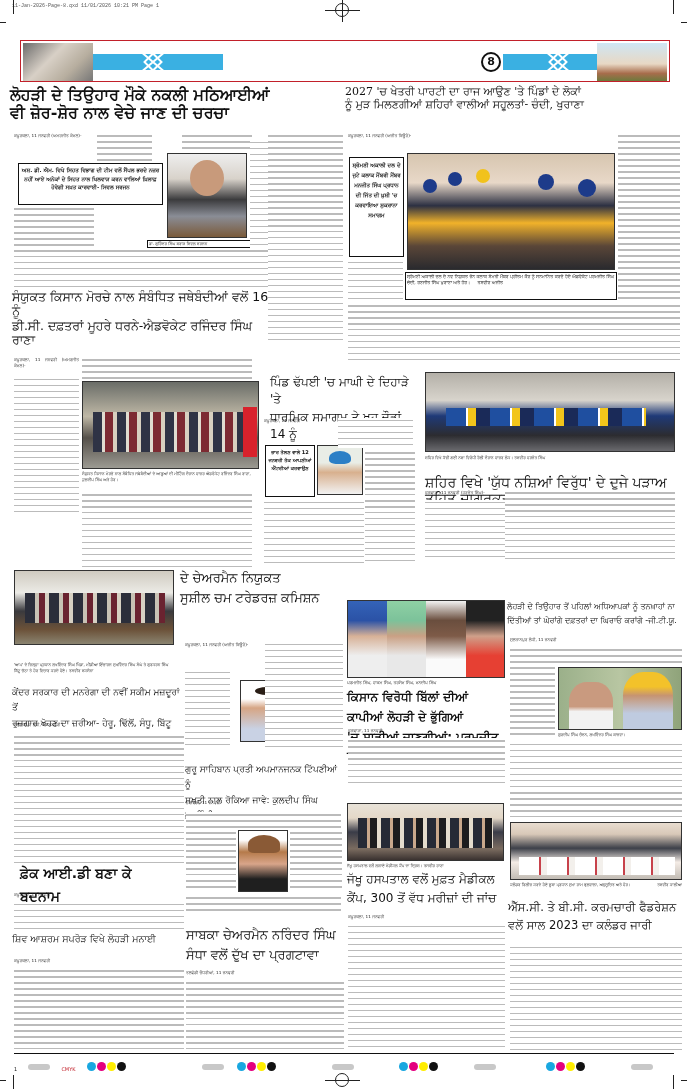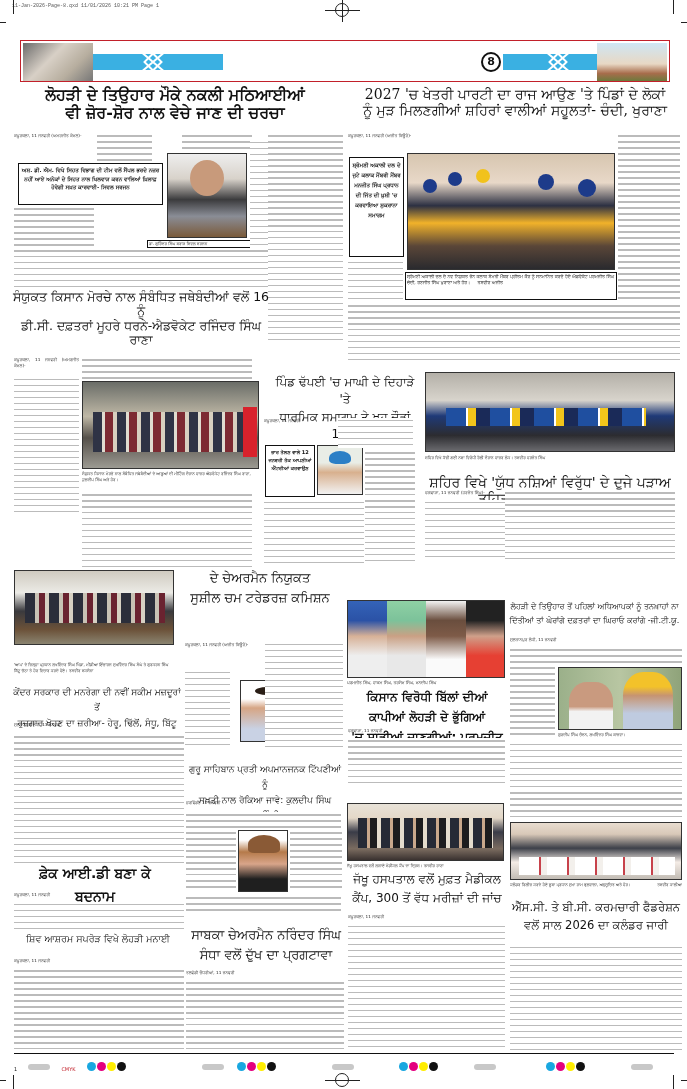--- a/index.html
+++ b/index.html
@@ -13,21 +13,21 @@
   .mh-stripe { position: absolute; top: 13px; height: 16px; background: #3ab0e2; }
   .mh-diamonds { position: absolute; top: 2px; width: 44px; height: 38px; }
   .mh-pill { position: absolute; left: 200px; top: 3px; width: 255px; height: 36px; border-radius: 18px; border: 3px solid #111; overflow: hidden; background: #f5c416; }
   .mh-red { position: absolute; left: 0; top: 0; width: 142px; height: 100%; background: #e2232b; clip-path: polygon(0 0,100% 0,88% 100%,0 100%); }
   .mh-title { position: absolute; left: 10px; top: 0; font-size: 27px; font-weight: bold; color: #fff; -webkit-text-stroke: 1px #111; font-family: "DejaVu Sans", sans-serif; line-height: 32px; letter-spacing: 1px; }
   .mh-paper { position: absolute; left: 148px; top: 3px; font-size: 20px; font-weight: bold; color: #e2232b; line-height: 22px; }
   .mh-kicker { position: absolute; left: 147px; top: 1px; font-size: 4px; color: #c2202a; }
   .mh-date { position: absolute; left: 158px; top: 24px; font-size: 6px; color: #5a2a0a; }
   .mh-page { position: absolute; left: 460px; top: 11px; width: 20px; height: 20px; border-radius: 50%; border: 2px solid #111; background: #fff; font-size: 11px; font-weight: bold; text-align: center; line-height: 16px; }
 
-  .hl { position: absolute; font-weight: bold; text-align: center; line-height: 1.15; color: #111; font-family: "DejaVu Sans", sans-serif; }
+  .hl { position: absolute; font-weight: bold; line-height: 1.15; color: #111; font-family: "DejaVu Sans", sans-serif; }
   .hl-serif { font-family: "DejaVu Serif", serif; }
   .body-txt { position: absolute; font-size: 4.2px; line-height: 6px; color: #222; text-align: justify; overflow: hidden; }
   .photo { position: absolute; border: 1px solid #333; overflow: hidden; }
   .caption { position: absolute; font-size: 4.5px; line-height: 6px; color: #111; overflow: hidden; }
   .boxq { position: absolute; border: 1px solid #111; background: #fff; font-size: 6px; line-height: 9px; text-align: center; font-weight: bold; padding: 2px; }
   .rule { position: absolute; background: #111; }
   .colorbar { position: absolute; top: 1056px; left: 14px; width: 660px; height: 10px; }
   .dot { display: inline-block; width: 9px; height: 9px; border-radius: 50%; margin-right: 1px; vertical-align: middle; }
   .grey-blob { display: inline-block; width: 22px; height: 6px; border-radius: 3px; background: #c8c8c8; vertical-align: middle; }
 </style>
@@ -75,21 +75,21 @@
 <div class="body-txt" style="left:97px;top:133px;width:55px;height:30px;background:repeating-linear-gradient(#fff 0 2px,#bbb 2px 3.5px,#fff 3.5px 6px)"></div>
 <div class="photo" style="left:167px;top:153px;width:80px;height:85px;background:linear-gradient(180deg,#eee 0,#d8d2ca 30%,#3b3b3d 55%,#8a8d96 75%,#7a5a3a 100%)">
   <div style="position:absolute;left:22px;top:6px;width:34px;height:36px;border-radius:50%;background:#c89a7b"></div>
 </div>
 <div class="caption" style="left:147px;top:240px;width:104px;border:1px solid #111;font-size:4px;padding:0 1px">ਡਾ. ਗੁਰਿੰਦਰ ਸਿੰਘ ਬਰਾੜ ਸਿਵਲ ਸਰਜਨ</div>
 <div class="body-txt" style="left:182px;top:133px;width:70px;height:18px;background:repeating-linear-gradient(#fff 0 2px,#bbb 2px 3.5px,#fff 3.5px 6px)"></div>
 <div class="body-txt" style="left:250px;top:140px;width:30px;height:108px;background:repeating-linear-gradient(#fff 0 2px,#bbb 2px 3.5px,#fff 3.5px 6px)"></div>
 <div class="body-txt" style="left:14px;top:248px;width:270px;height:40px;background:repeating-linear-gradient(#fff 0 2px,#bbb 2px 3.5px,#fff 3.5px 6px)"></div>
 <div class="body-txt" style="left:268px;top:133px;width:75px;height:210px;background:repeating-linear-gradient(#fff 0 2px,#bbb 2px 3.5px,#fff 3.5px 6px)"></div>
 
-<div class="hl hl-serif" style="left:345px;top:86px;width:340px;font-size:14px;font-weight:normal">
+<div class="hl hl-serif" style="left:345px;top:86px;width:340px;font-size:11px;font-weight:normal">
   <div>2027 'ਚ ਖੇਤਰੀ ਪਾਰਟੀ ਦਾ ਰਾਜ ਆਉਣ 'ਤੇ ਪਿੰਡਾਂ ਦੇ ਲੋਕਾਂ</div>
   <div>ਨੂੰ ਮੁੜ ਮਿਲਣਗੀਆਂ ਸ਼ਹਿਰਾਂ ਵਾਲੀਆਂ ਸਹੂਲਤਾਂ- ਚੰਦੀ, ਖੁਰਾਣਾ</div>
 </div>
 <div class="body-txt" style="left:348px;top:133px;width:270px;height:20px">ਕਪੂਰਥਲਾ, 11 ਜਨਵਰੀ (ਅਜੀਤ ਬਿਊਰੋ)-</div>
 <div class="boxq" style="left:349px;top:157px;width:55px;height:100px;font-size:5.5px;line-height:10px">ਸ਼੍ਰੋਮਣੀ ਅਕਾਲੀ ਦਲ ਦੇ ਜੁਟੇ ਕਲਾਕ ਮੈਂਬਰੀ ਮੈਂਬਰ ਮਨਜੀਤ ਸਿੰਘ ਪ੍ਰਧਾਨ ਦੀ ਜਿੱਤ ਦੀ ਖ਼ੁਸ਼ੀ 'ਚ ਕਰਵਾਇਆ ਸ਼ੁਕਰਾਨਾ ਸਮਾਗਮ</div>
 <div class="photo" style="left:407px;top:153px;width:208px;height:117px;background:linear-gradient(180deg,#d7c6b0 0,#e8d8c8 25%,#2c3042 45%,#f1b22a 60%,#5a4638 80%,#2a2a2e 100%)">
   <div style="position:absolute;left:15px;top:25px;width:14px;height:14px;border-radius:50%;background:#1d3b8a"></div>
   <div style="position:absolute;left:40px;top:18px;width:14px;height:14px;border-radius:50%;background:#1d3b8a"></div>
   <div style="position:absolute;left:68px;top:15px;width:14px;height:14px;border-radius:50%;background:#f1c21c"></div>
   <div style="position:absolute;left:130px;top:20px;width:16px;height:16px;border-radius:50%;background:#1d3b8a"></div>
@@ -238,21 +238,21 @@
 <div class="body-txt" style="left:510px;top:790px;width:172px;height:30px;background:repeating-linear-gradient(#fff 0 2px,#bbb 2px 3.5px,#fff 3.5px 6px)"></div>
 <div class="photo" style="left:510px;top:822px;width:172px;height:58px;background:linear-gradient(180deg,#e9ddd0 0,#d8c8b8 20%,#3d4049 45%,#f4ece6 70%,#c2bcb4 100%)">
   <div style="position:absolute;left:8px;top:34px;width:156px;height:18px;background:repeating-linear-gradient(90deg,#fff 0 20px,#c7424b 20px 22px,#f3f0ec 22px 28px)"></div>
 </div>
 <div class="caption" style="left:510px;top:882px;width:172px;font-size:4px">
   <span>ਕਲੰਡਰ ਰਿਲੀਜ਼ ਕਰਦੇ ਹੋਏ ਸੂਬਾ ਪ੍ਰਧਾਨ ਸੁਖਾ ਰਾਮ ਫੁਲਵਾਲਾ, ਅਨੁਸੂਚਿਤ ਅਤੇ ਹੋਰ।</span>
   <span style="float:right">ਤਸਵੀਰ ਕਾਲੀਆ</span>
 </div>
 <div class="hl" style="left:508px;top:898px;width:176px;font-size:11.5px;font-weight:normal;line-height:1.6">
   <div>ਐੱਸ.ਸੀ. ਤੇ ਬੀ.ਸੀ. ਕਰਮਚਾਰੀ ਫੈਡਰੇਸ਼ਨ</div>
-  <div>ਵਲੋਂ ਸਾਲ 2026 ਦਾ ਕਲੰਡਰ ਜਾਰੀ</div>
+  <div>ਵਲੋਂ ਸਾਲ 2023 ਦਾ ਕਲੰਡਰ ਜਾਰੀ</div>
 </div>
 <div class="body-txt" style="left:510px;top:945px;width:172px;height:107px;background:repeating-linear-gradient(#fff 0 2px,#bbb 2px 3.5px,#fff 3.5px 6px)"></div>
 
 <div class="colorbar">
   <span style="font-size:5px;margin-right:6px">1</span>
   <span class="grey-blob"></span>
   <span style="font-size:5px;color:#c2202a;margin:0 6px">CMYK</span>
   <span class="dot" style="background:#19a7e0"></span><span class="dot" style="background:#e4007f"></span><span class="dot" style="background:#ffed00"></span><span class="dot" style="background:#111"></span>
   <span class="grey-blob" style="margin-left:70px"></span>
   <span class="dot" style="background:#19a7e0;margin-left:8px"></span><span class="dot" style="background:#e4007f"></span><span class="dot" style="background:#ffed00"></span><span class="dot" style="background:#111"></span>

